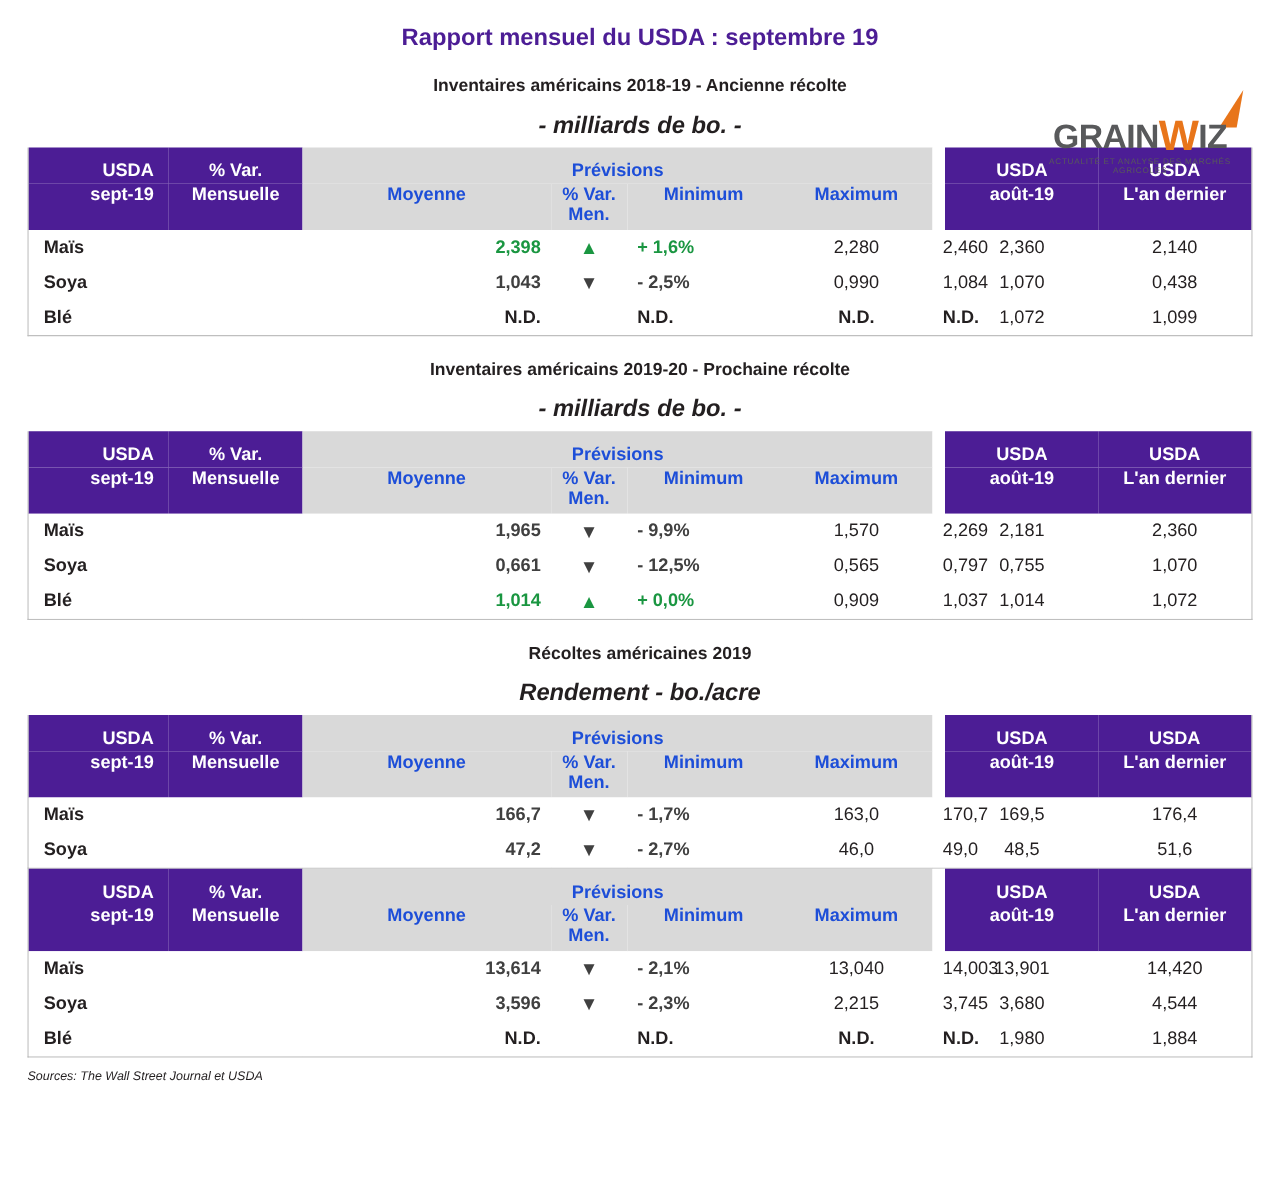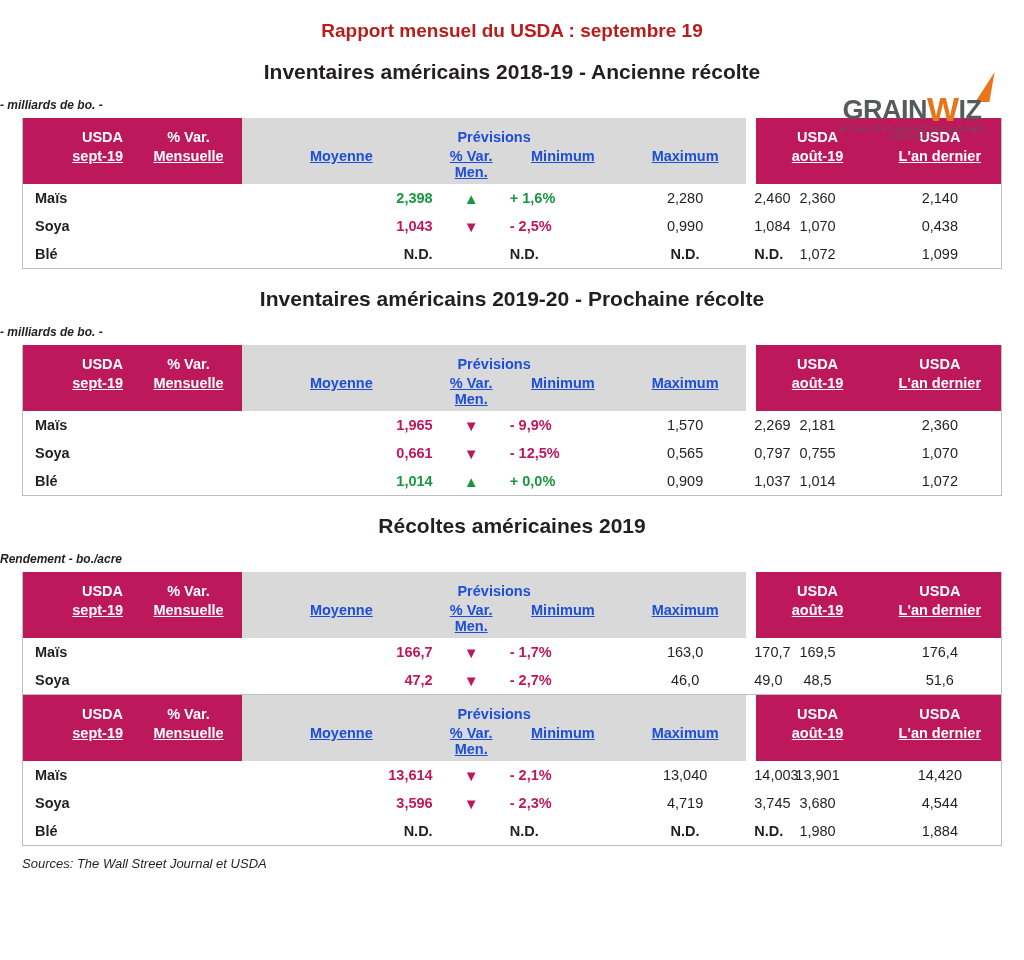--- a/index.html
+++ b/index.html
@@ -8,32 +8,33 @@
     width: 1024px; height: 960px;
     background: #ffffff;
     font-family: "Liberation Sans", sans-serif;
   }
   .page { position: relative; width: 1024px; height: 960px; }
 
   .doc-title {
     text-align: center;
     font-size: 19px;
     font-weight: bold;
-    color: #b91c1c;
+    color: #4c1d95;
     padding-top: 20px;
   }
   .section-title {
     text-align: center;
-    font-size: 21px;
+    font-size: 14px;
     font-weight: bold;
     color: #231f20;
     margin-top: 18px;
   }
   .subtitle {
-    font-size: 12px;
+    text-align: center;
+    font-size: 19px;
     font-style: italic;
     font-weight: bold;
     color: #231f20;
     margin-top: 14px;
     margin-bottom: 6px;
   }
 
   
   .logo {
     position: absolute;
@@ -87,74 +88,74 @@
   table.t col.c2 { width: 105px; }
   table.t col.c3 { width: 90px; }
   table.t col.c4 { width: 60px; }
   table.t col.c5 { width: 120px; }
   table.t col.c6 { width: 120px; }
   table.t col.c7 { width: 10px; }
   table.t col.c8 { width: 120px; }
   table.t col.c9 { width: 120px; }
 
   .hd {
-    background: #be185d;
+    background: #4c1d95;
     color: #ffffff;
     font-weight: bold;
     text-align: center;
     padding: 4px 8px;
     border: none;
   }
   .hd.gray {
     background: #d9d9d9;
     color: #1d4ed8;
   }
   .hd.gap { background: #ffffff; }
   .hd-r { text-align: right; padding-right: 12px; }
   .hd-c { text-align: center; }
 
   .hrow1 td { height: 29px; vertical-align: bottom; padding-bottom: 2px; }
-  .hrow2 td { height: 29px; vertical-align: top; padding-top: 1px; text-decoration: underline; }
+  .hrow2 td { height: 29px; vertical-align: top; padding-top: 1px; }
 
   tbody.body td {
     padding: 3px 8px;
     height: 28px;
     background: #ffffff;
     border: none;
   }
   tbody.body tr td.lbl {
     font-weight: bold;
     color: #231f20;
     text-align: left;
     padding-left: 12px;
   }
   td.num { text-align: center; color: #231f20; }
   td.mean { text-align: right; padding-right: 6px; font-weight: bold; }
   td.arrow { text-align: center; font-size: 15px; }
   td.pct { text-align: left; font-weight: bold; padding-left: 2px; }
   .up { color: #1a9641; }
-  .down { color: #be185d; }
+  .down { color: #404040; }
   .nd { color: #231f20; font-weight: bold; }
 
   .tablewrap {
     width: 980px;
     margin: 0 auto;
     border: 1px solid #bfbfbf;
     border-top: none;
   }
   .tablewrap table.t { width: 978px; }
 
   .sep-left, .sep-right {
     border-left: 1px solid #bfbfbf;
   }
 
   .sources {
     width: 980px;
     margin: 10px auto 0 auto;
-    font-size: 13px;
+    font-size: 10px;
     font-style: italic;
     color: #231f20;
     text-align: left;
   }
 </style>
 </head>
 <body>
 
 <div class="page">
 
@@ -416,21 +417,21 @@
         <td class="num">13,040</td>
         <td class="num">14,003</td>
         <td class="num sep-left">13,901</td>
         <td class="num">14,420</td>
       </tr>
       <tr>
         <td class="lbl" colspan="2">Soya</td>
         <td class="num mean sep-left" colspan="2"><span class="down">3,596</span></td>
         <td class="arrow"><span class="down">▼</span></td>
         <td class="pct"><span class="down">- 2,3%</span></td>
-        <td class="num">4,719</td>
+        <td class="num">2,215</td>
         <td class="num">3,745</td>
         <td class="num sep-left">3,680</td>
         <td class="num">4,544</td>
       </tr>
       <tr>
         <td class="lbl" colspan="2">Blé</td>
         <td class="num mean sep-left" colspan="2"><span class="nd">N.D.</span></td>
         <td class="arrow"></td>
         <td class="pct"><span class="nd">N.D.</span></td>
         <td class="num nd">N.D.</td>

